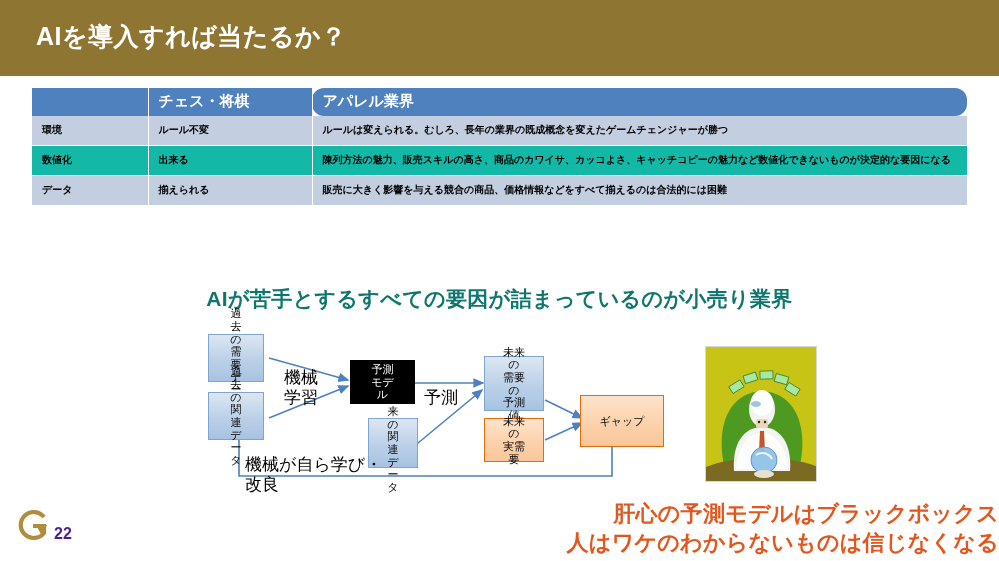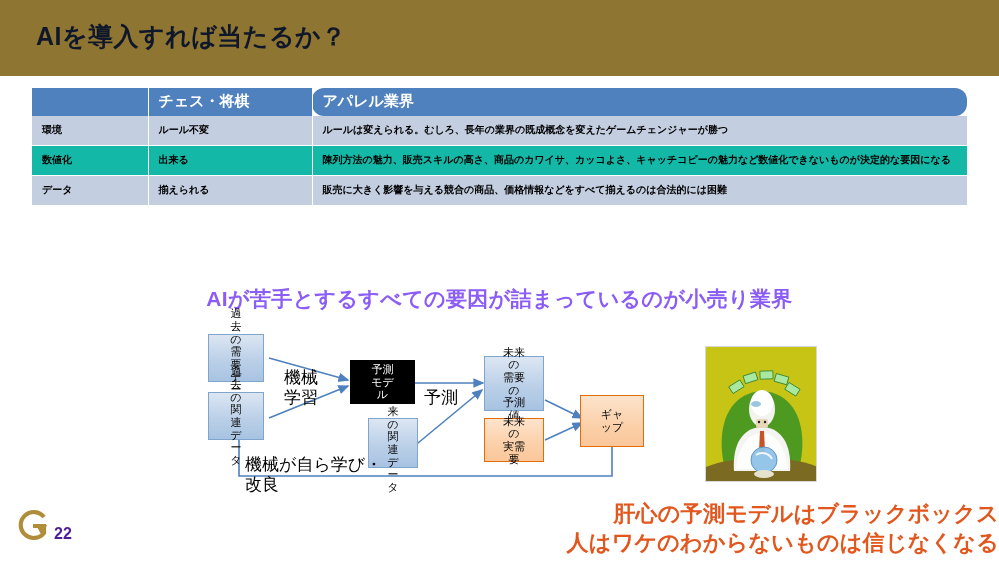--- a/index.html
+++ b/index.html
@@ -11,21 +11,21 @@
   }
   #slide { position: relative; width: 999px; height: 561px; background: #fff; }
 
   
   .title-bar {
     position: absolute; left: 0; top: 0; width: 999px; height: 76px;
     background: #8F7532;
   }
   .title-text {
     position: absolute; left: 36px; top: 20px;
-    font-size: 25px; font-weight: bold; color: #0f172a;
+    font-size: 25px; font-weight: bold; color: #ffffff;
     letter-spacing: 0.5px; white-space: nowrap;
   }
 
   
   .table-wrap {
     position: absolute; left: 32px; top: 88px; width: 935px;
   }
   table.cmp { border-collapse: collapse; width: 935px; table-layout: fixed; }
   table.cmp col.c1 { width: 116px; }
   table.cmp col.c2 { width: 164px; }
@@ -48,21 +48,21 @@
     border-bottom: 1.5px solid #ffffff;
   }
   table.cmp tbody td:last-child { border-right: none; }
   table.cmp tbody tr.odd td  { background: #C3CEE0; }
   table.cmp tbody tr.even td { background: #14b8a6; }
 
   
   .emph-mid {
     position: absolute; left: 0; top: 285px; width: 999px;
     text-align: center; font-size: 21px; font-weight: bold;
-    color: #8b5cf6; letter-spacing: 0.4px;
+    color: #0f766e; letter-spacing: 0.4px;
   }
 
   
   .diagram { position: absolute; left: 190px; top: 330px; width: 500px; height: 155px; }
   .diagram svg { position: absolute; left: 0; top: 0; }
 
   .dnode {
     position: absolute; display: flex; align-items: center; justify-content: center;
     text-align: center; font-size: 11px; line-height: 1.15; font-weight: normal;
     color: #000; white-space: pre-line; padding: 17px;
@@ -182,21 +182,21 @@
     <div class="dnode black" style="left:160px; top:30px;  width:65px; height:44px;">予測
 モデル</div>
     <div class="dnode blue" style="left:178px; top:88px;  width:50px; height:50px;">未来の
 関連
 データ</div>
     <div class="dnode blue" style="left:294px; top:26px;  width:60px; height:55px;">未来の
 需要の
 予測値</div>
     <div class="dnode orange" style="left:294px;top:88px;  width:60px; height:44px;">未来の
 実需要</div>
-    <div class="dnode orange" style="left:390px;top:65px;  width:64px; height:52px;">ギャップ</div>
+    <div class="dnode orange" style="left:390px;top:65px;  width:84px; height:52px;">ギャップ</div>
 
     <div class="dlabel" style="left:94px; top:38px; width:52px;">機械
 学習</div>
     <div class="dlabel" style="left:234px; top:58px; width:34px;">予測</div>
     <div class="dlabel" style="left:55px; top:125px; width:140px;">機械が自ら学び・改良</div>
   </div>
 
   <div class="clipart">
     <svg width="112" height="136" viewBox="0 0 112 136">
       <rect x="0" y="0" width="112" height="136" fill="#C8C416"></rect>

